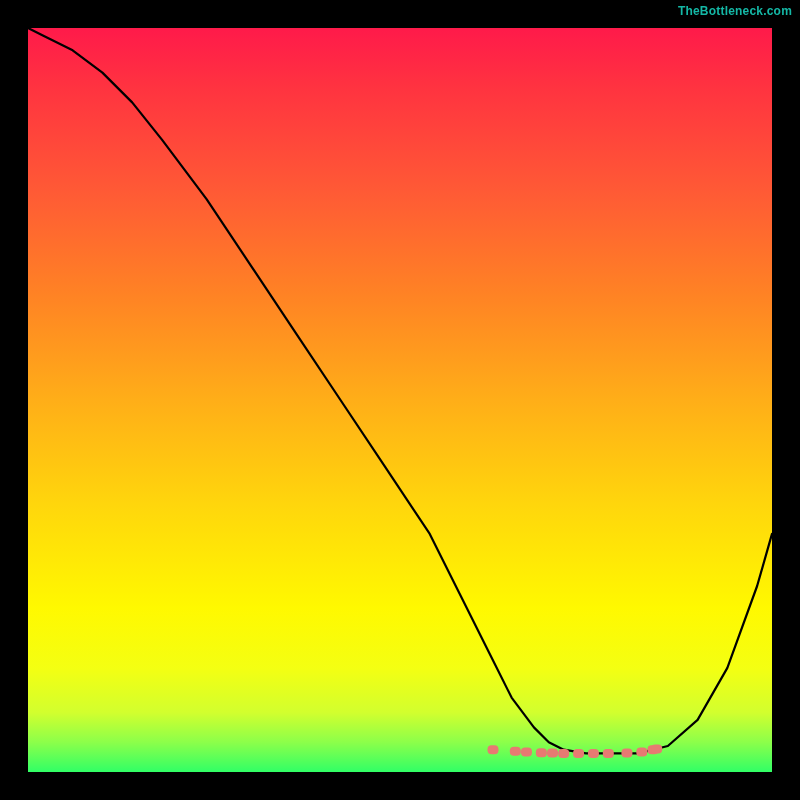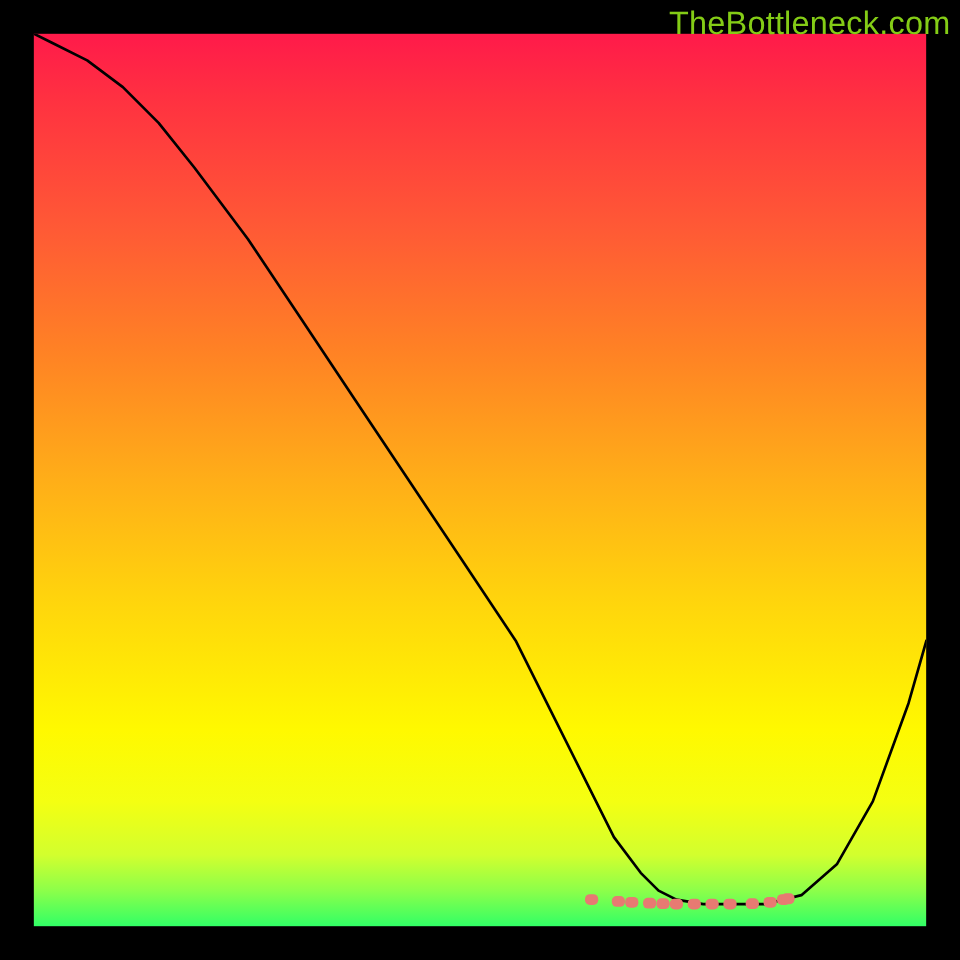--- a/index.html
+++ b/index.html
@@ -3,23 +3,23 @@
 <meta charset="utf-8">
 <style>
   * { margin: 0; padding: 0; box-sizing: border-box; }
   html, body { width: 800px; height: 800px; overflow: hidden; }
   body { background: #000; font-family: Arial, sans-serif; position: relative; }
 
   .watermark {
     position: absolute;
     top: 4px;
     right: 8px;
-    color: #84cc16;
-    font-size: 27px;
-    font-weight: normal;
+    color: #14b8a6;
+    font-size: 12px;
+    font-weight: bold;
     z-index: 20;
     letter-spacing: 0.2px;
   }
 
   .chart-area {
     position: absolute;
     left: 28px;
     top: 28px;
     width: 744px;
     height: 744px;

